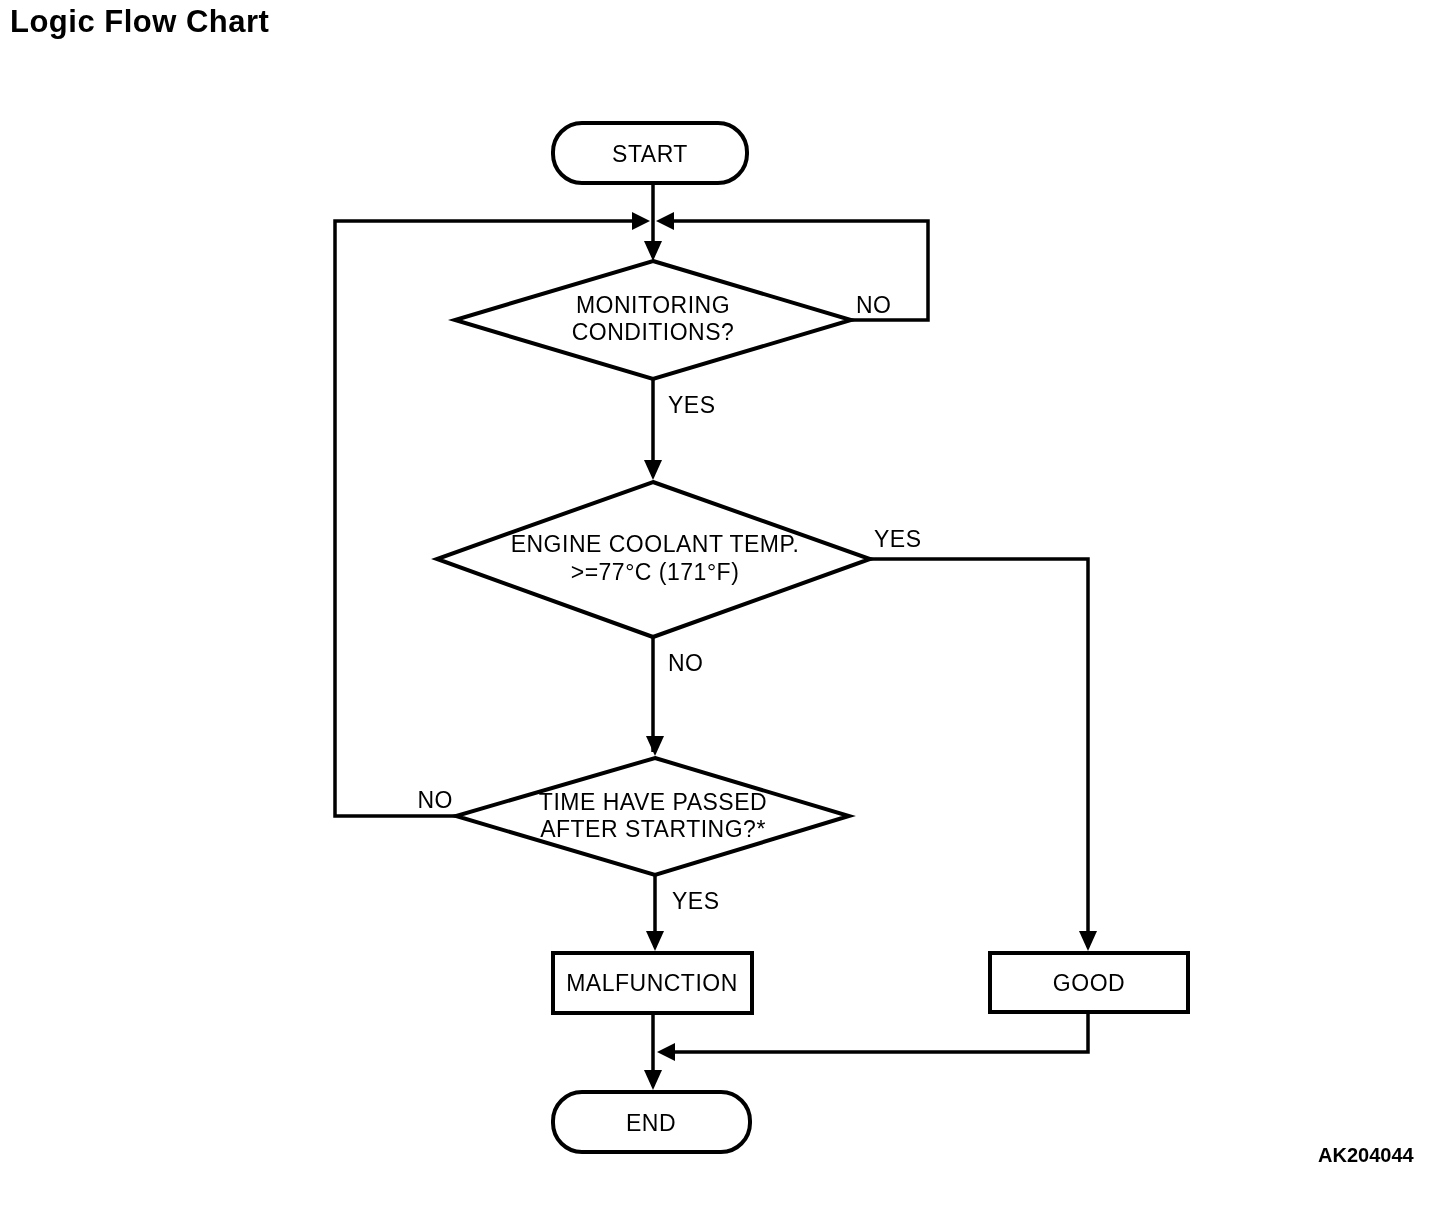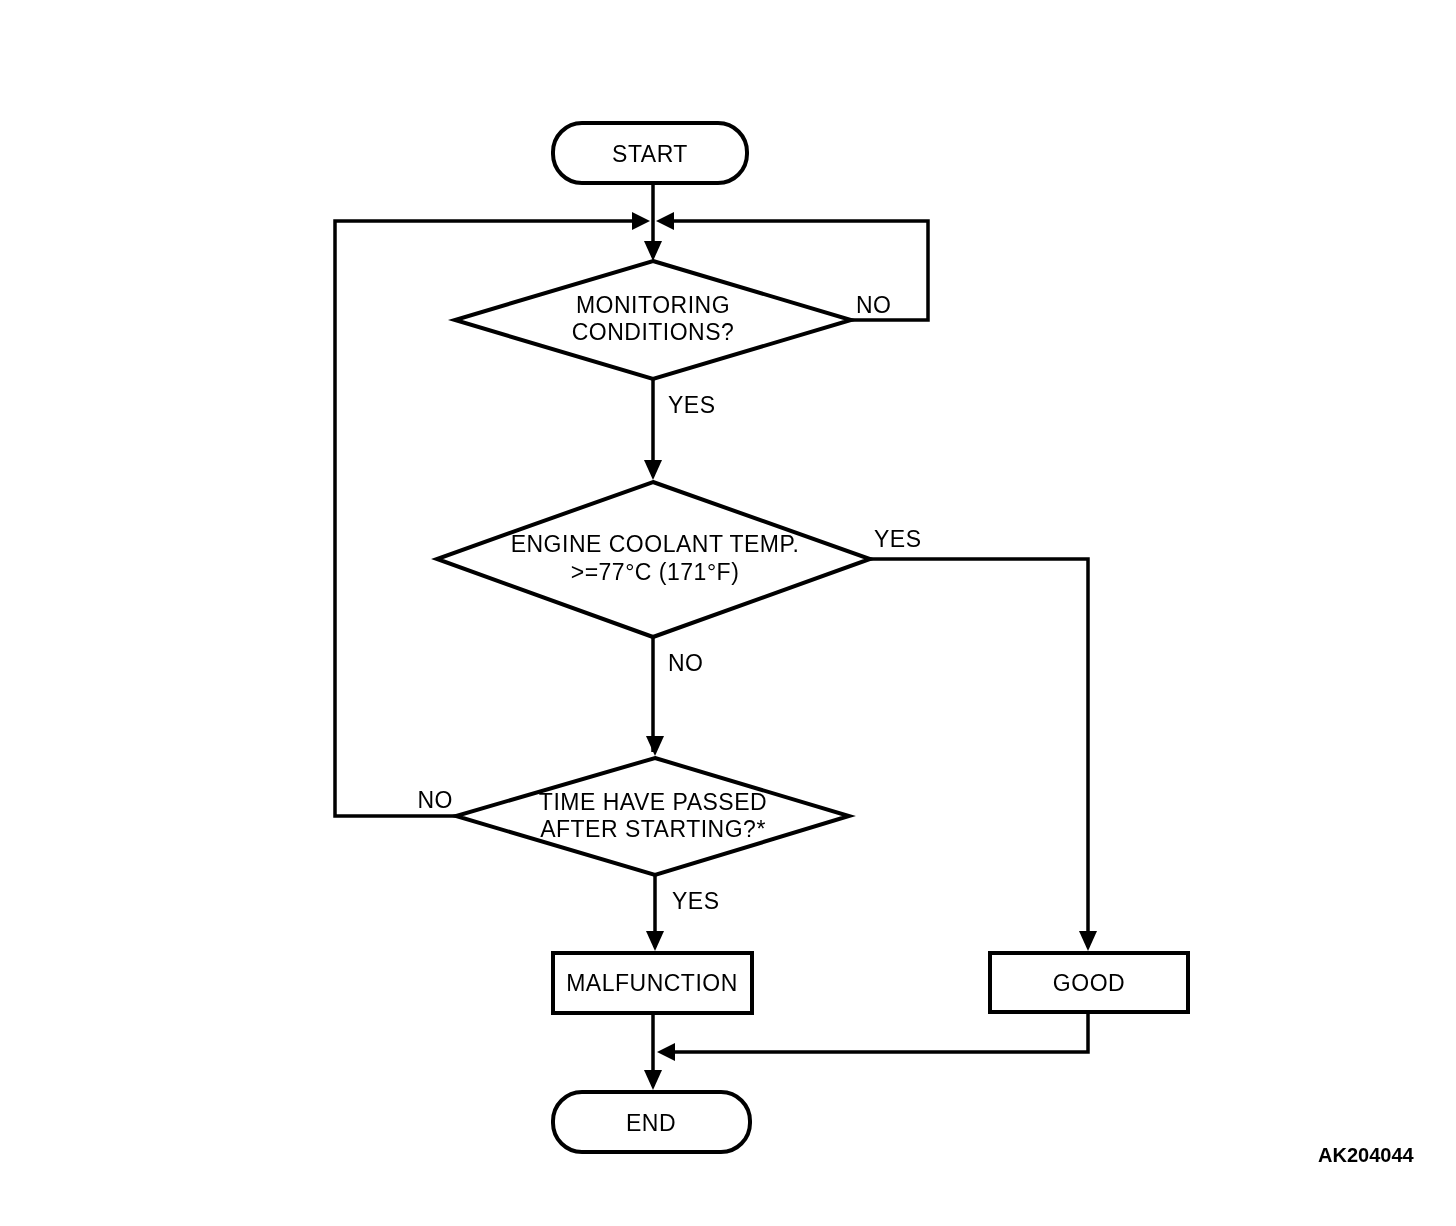--- a/index.html
+++ b/index.html
@@ -77,20 +77,21 @@
     font-size: 20px;
     font-weight: bold;
     color: #000000;
   }
 </style>
 </head>
 <body>
 
 <div class="page">
 
+  <h1 class="page-title">Logic Flow Chart</h1>
 
   <svg class="chart-svg" viewBox="0 0 1456 1226">
 
     <path class="edge" d="M653 183 L653 257"></path>
     <polygon class="arrowhead" points="653,261 644,241 662,241"></polygon>
 
     <path class="edge" d="M456 816 L335 816 L335 221 L646 221"></path>
     <polygon class="arrowhead" points="650,221 632,212 632,230"></polygon>
 
     <path class="edge" d="M851 320 L928 320 L928 221 L660 221"></path>

